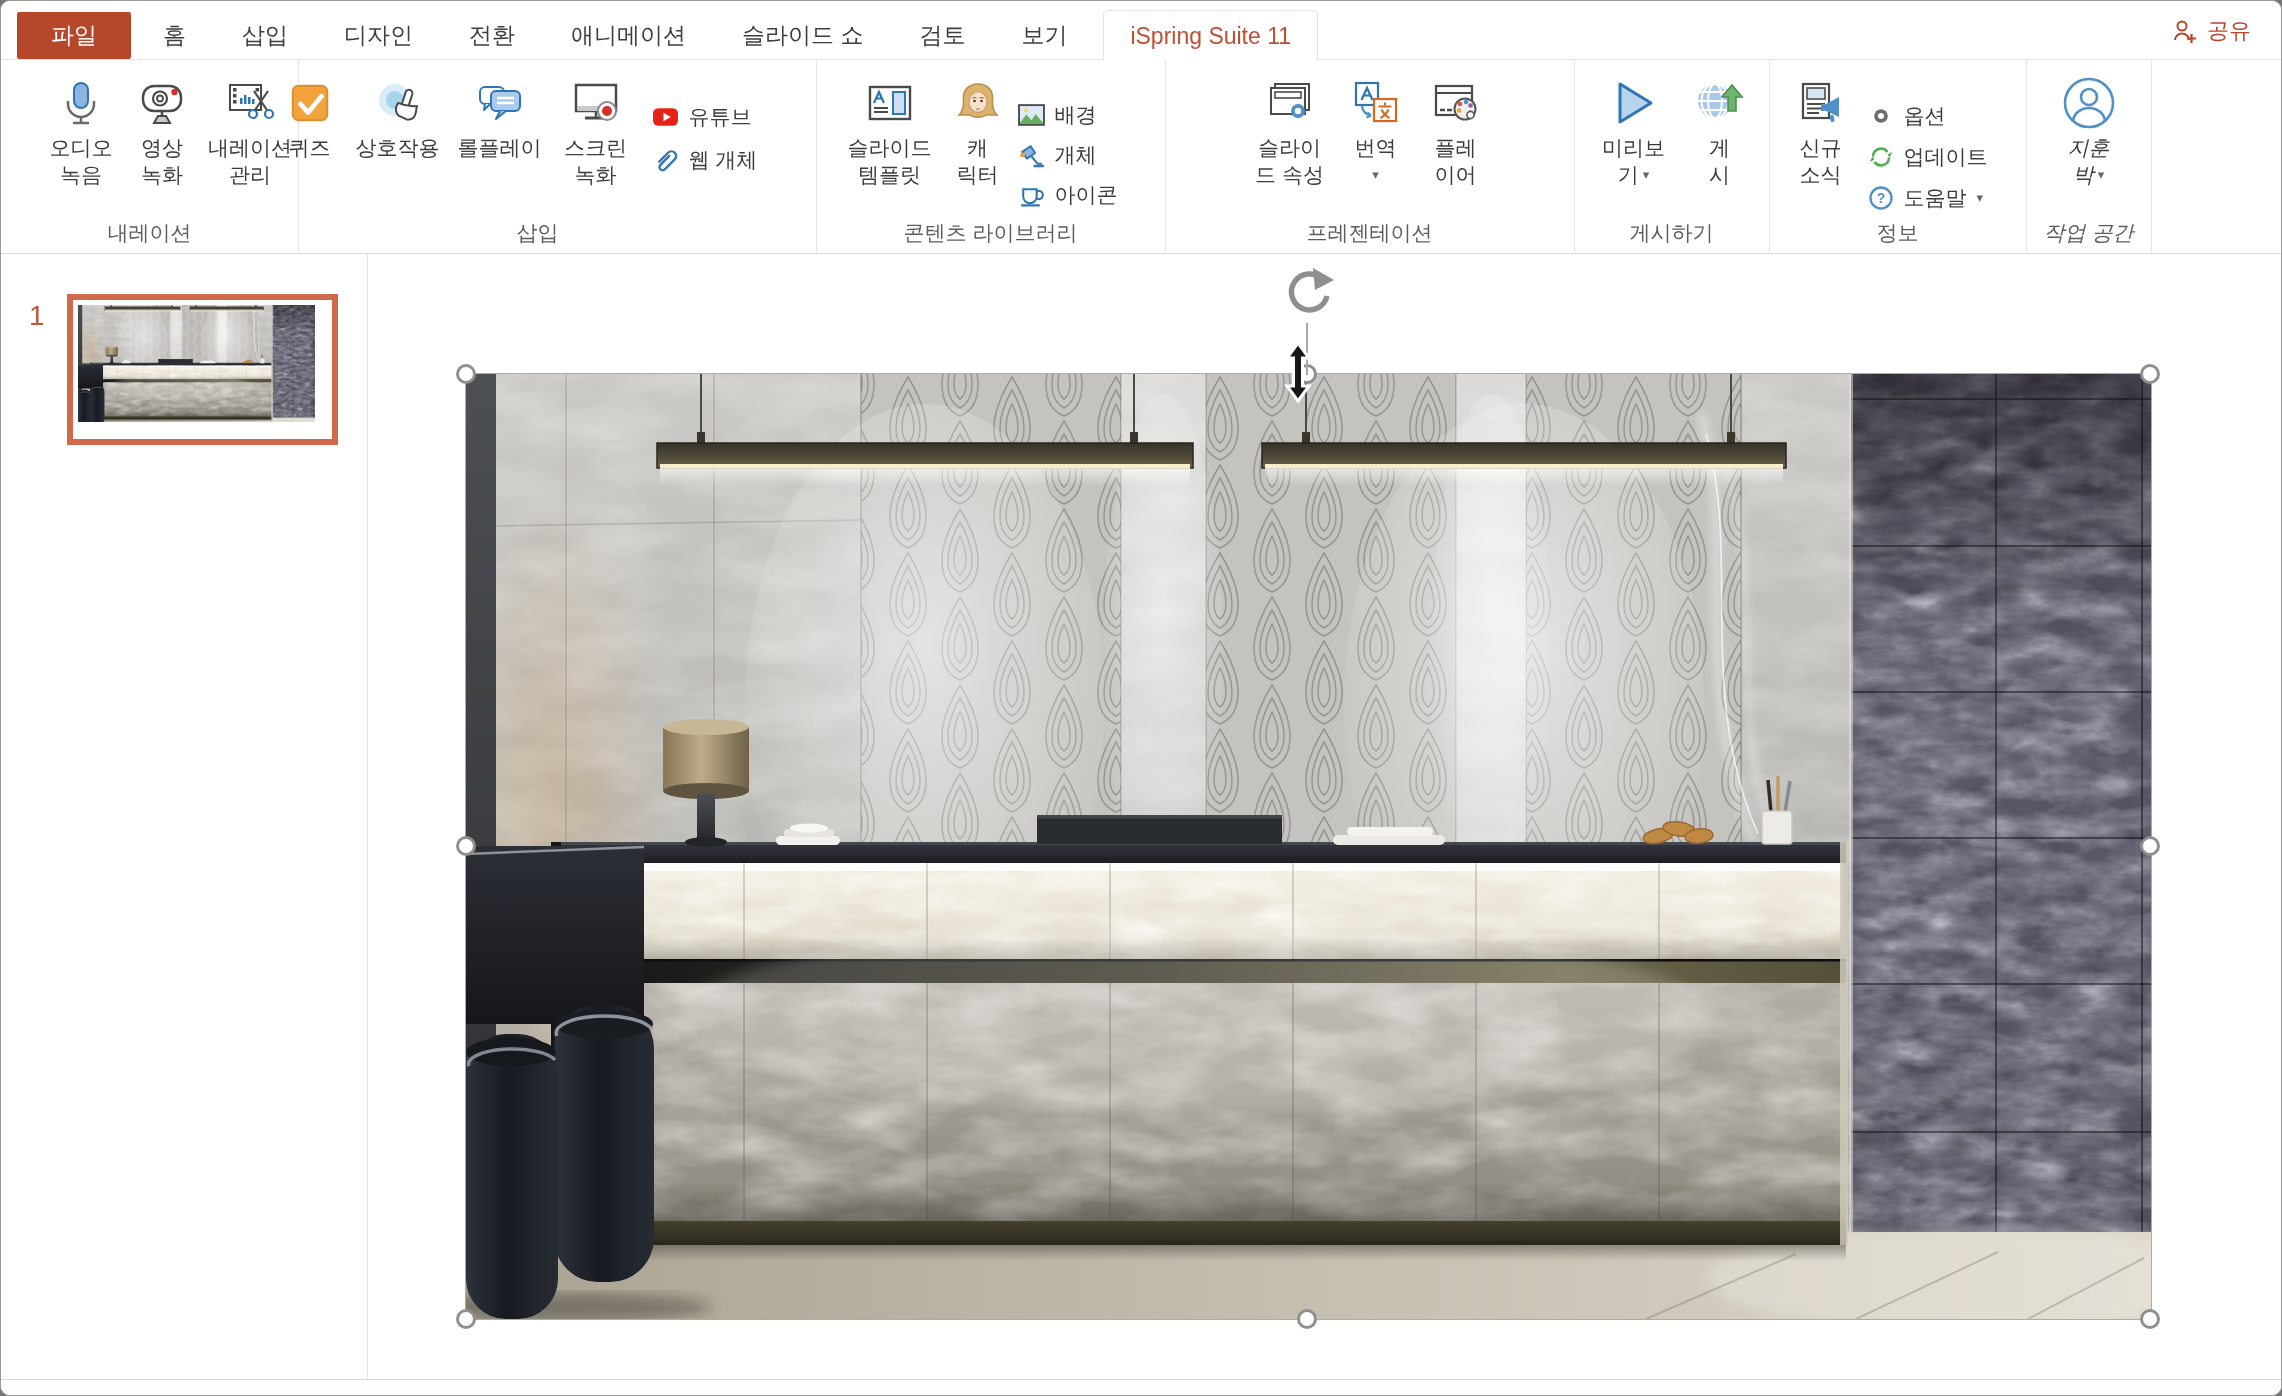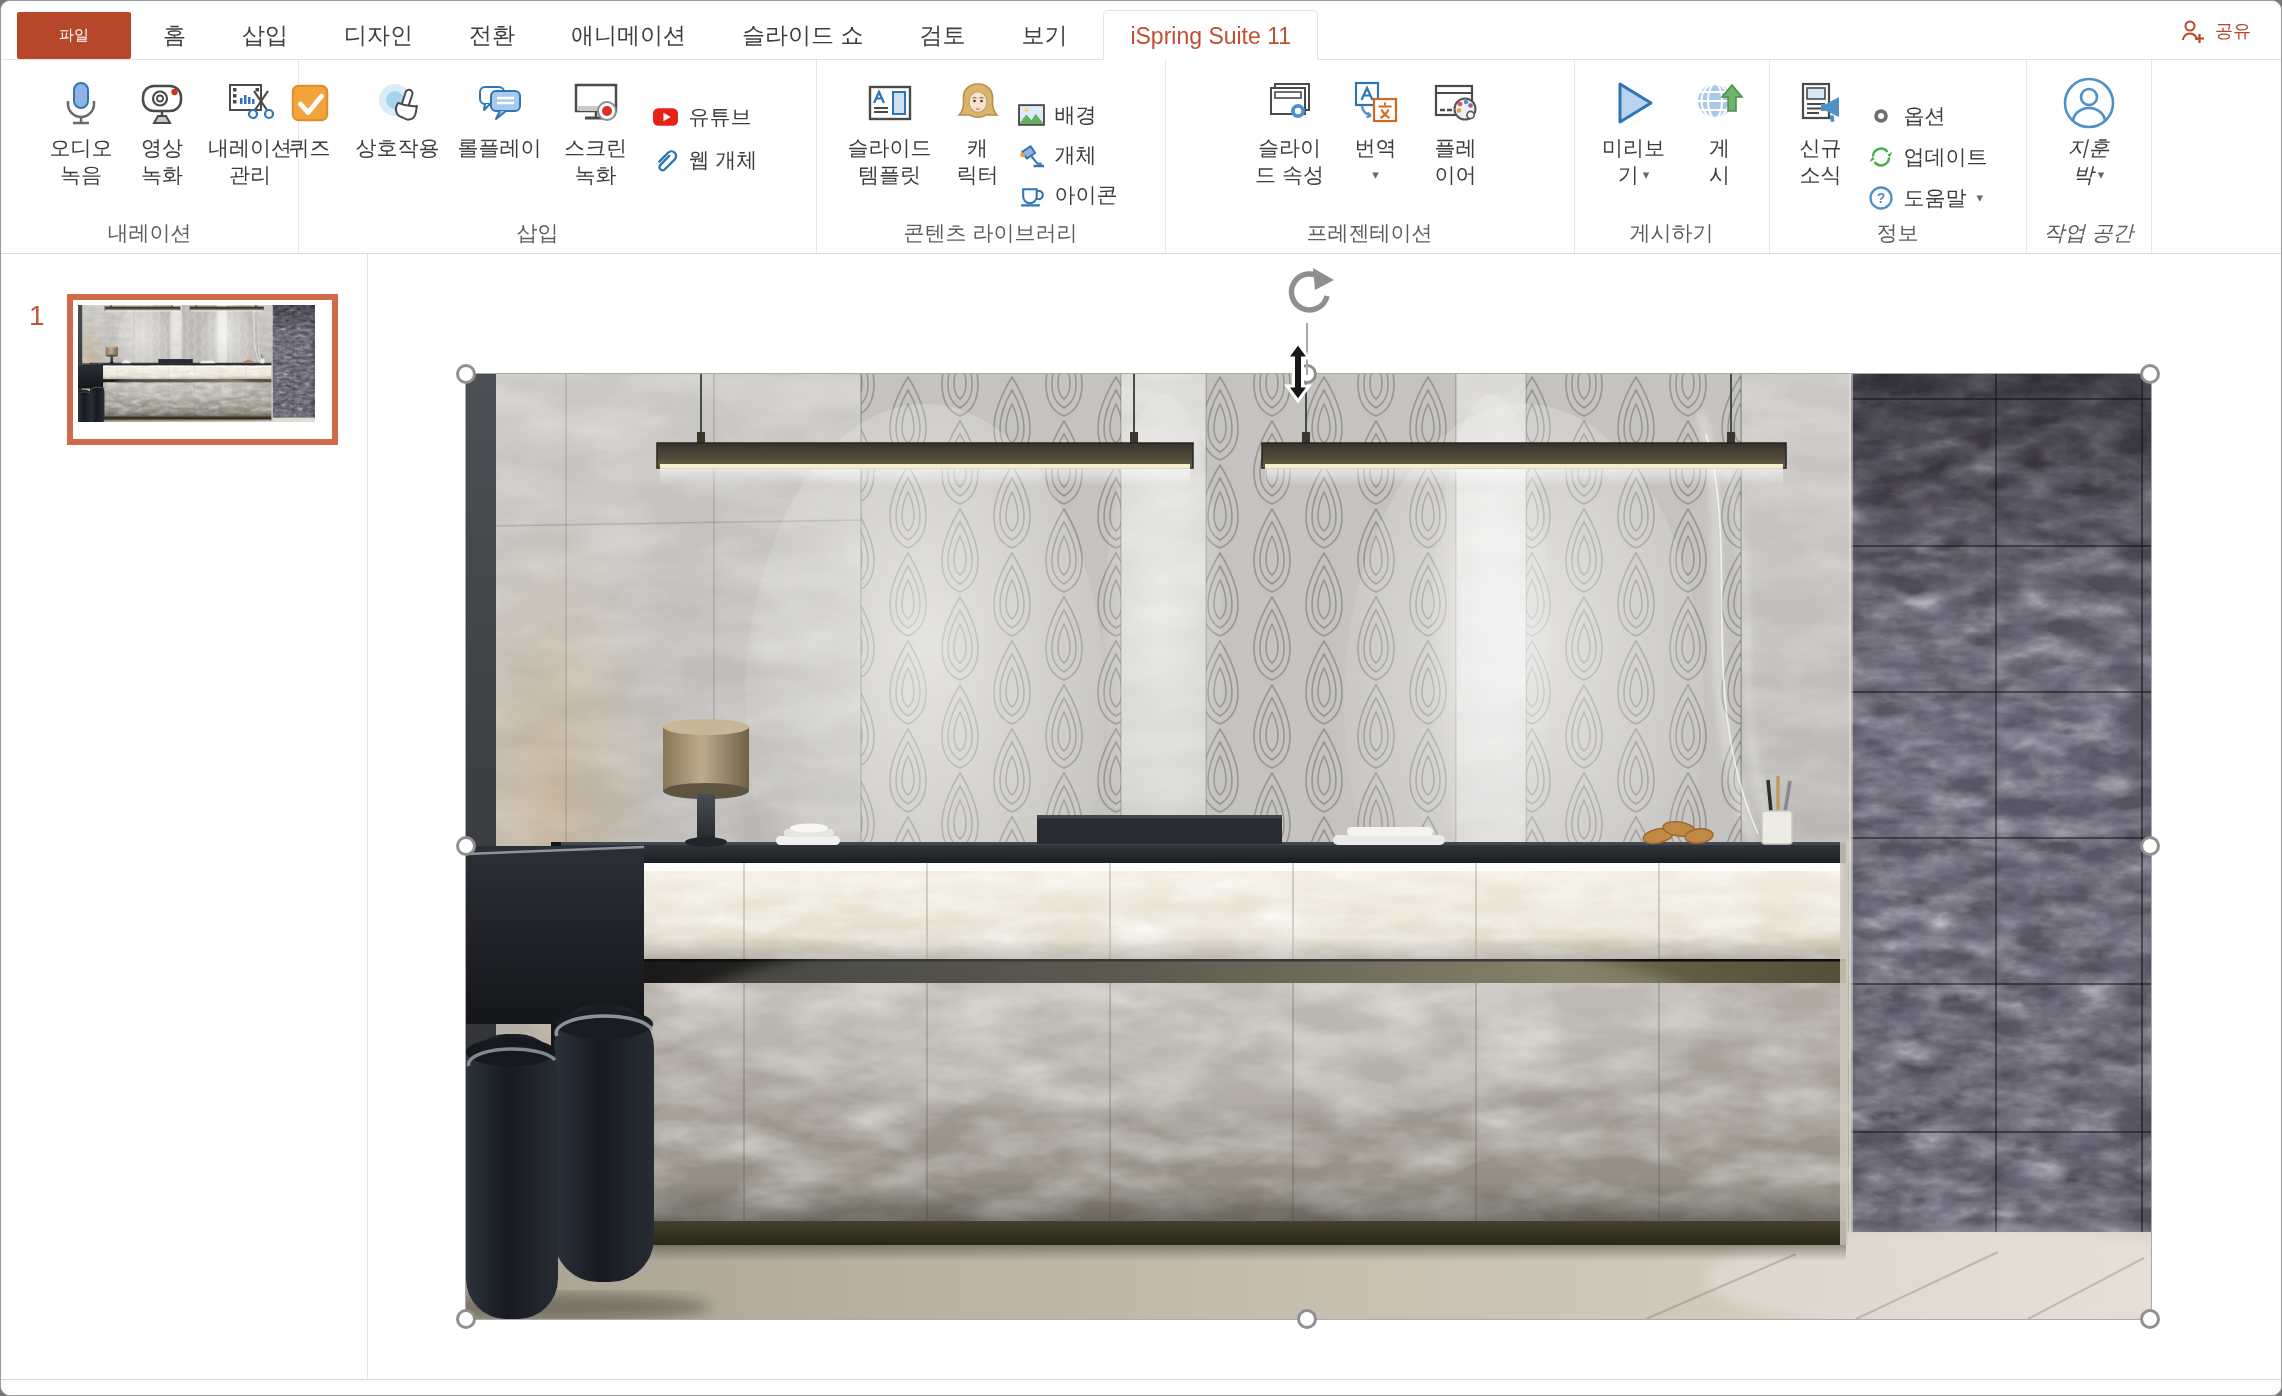--- a/index.html
+++ b/index.html
@@ -1,24 +1,24 @@
 <!DOCTYPE html>
 <html><head>
 <meta charset="utf-8">
 <style>
   html,body{margin:0;padding:0;}
   body{width:2282px;height:1396px;background:#777;font-family:"Liberation Sans","DejaVu Sans",sans-serif;position:relative;}
   #win{position:absolute;left:0;top:0;width:2280px;height:1394px;background:#fff;border:1px solid #9a9a9a;border-radius:10px;overflow:hidden;}
   
   .tabbar{position:absolute;left:0;top:0;right:0;height:58px;background:#fff;border-bottom:1px solid #e4e4e4;}
-  .filetab{position:absolute;left:16px;top:11px;width:114px;height:47px;background:#b7472a;color:#fff;font-size:15px;display:flex;align-items:center;justify-content:center;border-radius:2px;}
+  .filetab{position:absolute;left:16px;top:11px;width:114px;height:47px;background:#b7472a;color:#fff;font-size:23px;display:flex;align-items:center;justify-content:center;border-radius:2px;}
   .tabs{position:absolute;left:134px;top:9px;height:50px;display:flex;align-items:stretch;}
   .tab{line-height:50px;padding:0 28px;font-size:23px;color:#3e3e3e;white-space:nowrap;}
   .tab.active{color:#bf4e35;background:#fff;border:1px solid #e2e2e2;border-bottom:none;border-radius:5px 5px 0 0;margin-left:8px;padding:0 26px;}
-  .share{position:absolute;right:30px;top:13px;height:34px;display:flex;align-items:center;gap:9px;color:#b7472a;font-size:18px;}
+  .share{position:absolute;right:30px;top:13px;height:34px;display:flex;align-items:center;gap:9px;color:#b7472a;font-size:22px;}
   
   .ribbon{position:absolute;left:0;top:59px;right:0;height:193px;background:#fff;border-bottom:1px solid #dcdcdc;}
   .grp{position:absolute;top:0;height:100%;border-right:1px solid #e6e6e6;}
   .grp-label{position:absolute;bottom:6px;left:0;right:0;text-align:center;font-size:21px;color:#5d5d5d;white-space:nowrap;}
   .grow{display:flex;justify-content:center;align-items:flex-start;padding-top:12px;}
   .bbtn{display:flex;flex-direction:column;align-items:center;width:88px;cursor:default;}
   .bbtn .ic{height:62px;display:flex;align-items:center;justify-content:center;}
   .l1,.l2{font-size:21px;line-height:27px;color:#3c3c3c;text-align:center;white-space:nowrap;display:flex;justify-content:center;gap:4px;}
   .dd{font-size:13px;color:#666;align-self:center;}
   .scol{display:flex;flex-direction:column;margin-top:23px;}

